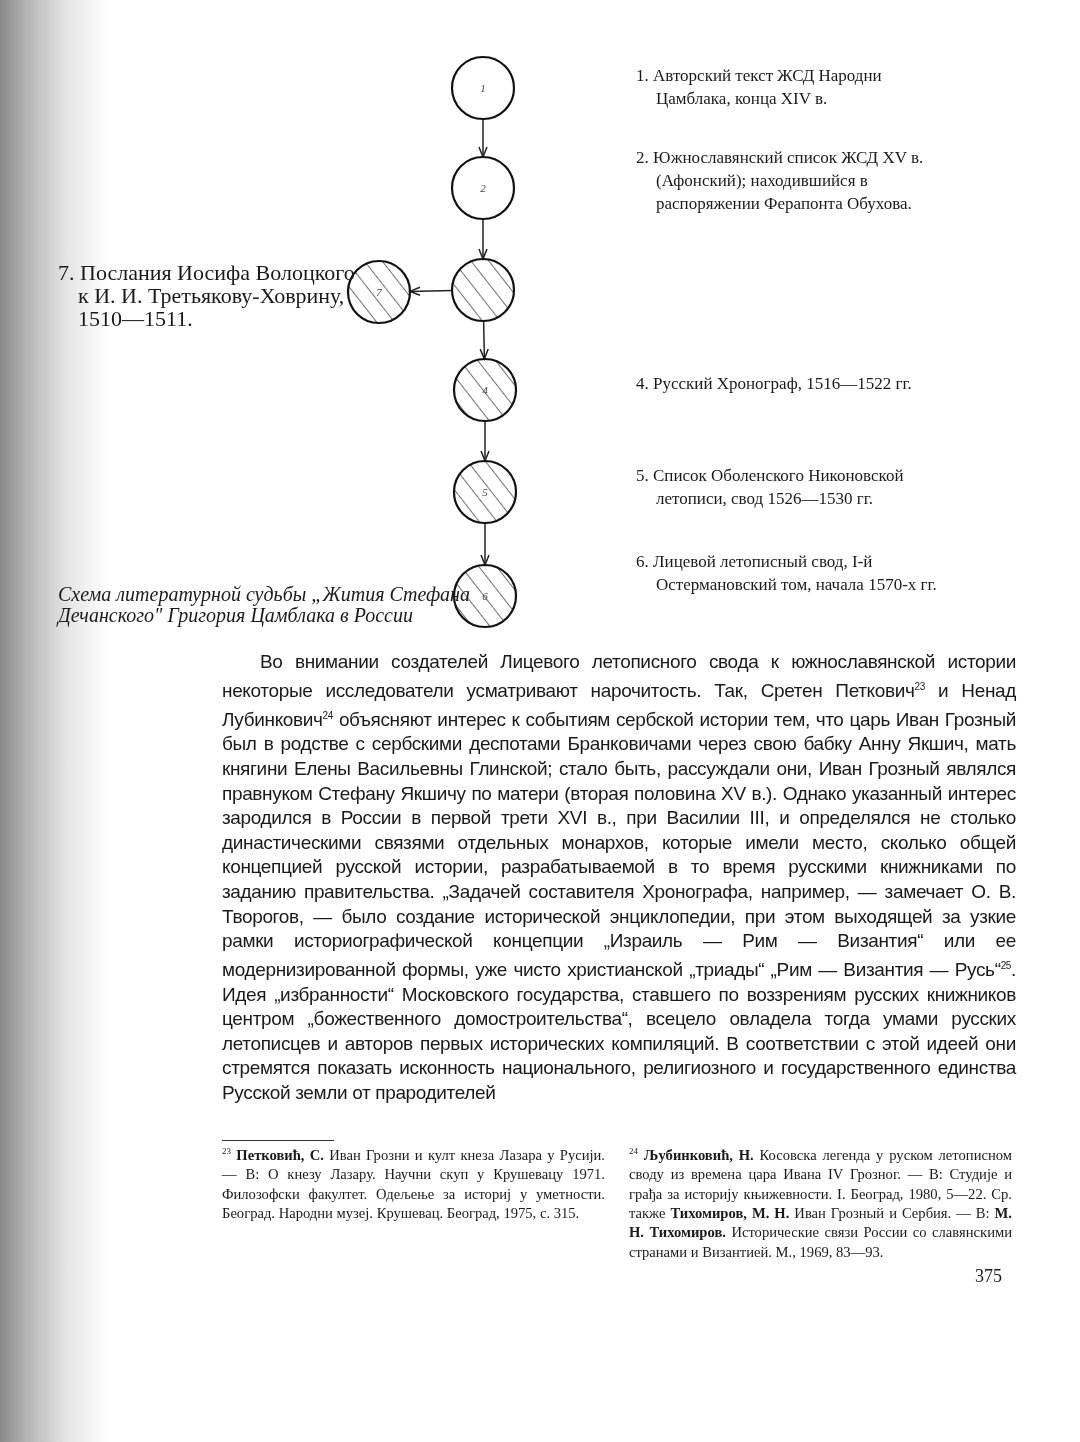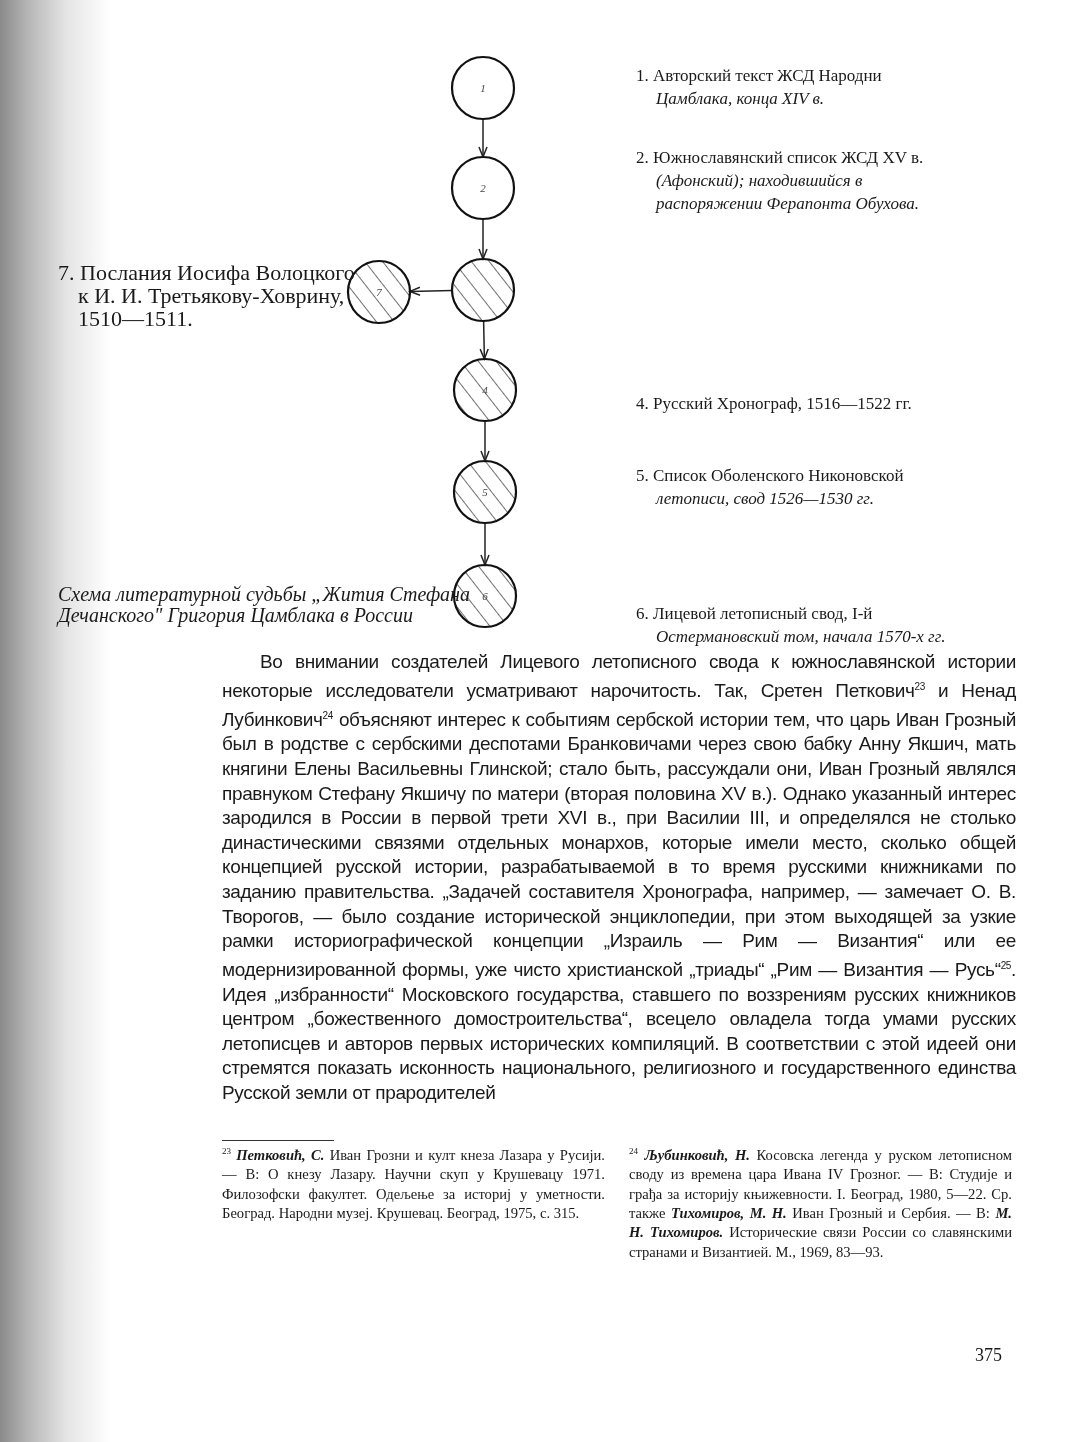--- a/index.html
+++ b/index.html
@@ -2,36 +2,36 @@
 <html><head>
 <meta charset="utf-8">
 <style>
   html, body { margin:0; padding:0; }
   body { width:1080px; height:1442px; background:#fff; position:relative; overflow:hidden;
          font-family:"Liberation Serif", serif; color:#1a1a1a; }
   .gutter { position:absolute; left:0; top:0; width:110px; height:1442px;
             background:linear-gradient(to right, #8a8a8a 0%, #b5b5b5 25%, #e4e4e4 60%, #fff 100%); }
   .diagram { position:absolute; left:0; top:0; width:1080px; height:640px; }
   .legend-item { position:absolute; left:636px; font-size:17px; line-height:23px; }
-  .legend-item .cont { display:block; padding-left:20px;font-style:italic; }
+  .legend-item .cont { display:block; padding-left:20px; }
   .left-note { position:absolute; left:58px; top:261px; font-size:22px; line-height:23px; }
   .left-note .cont { display:block; padding-left:20px; }
   .left-note .cont2 { display:block; padding-left:20px; }
   .caption { position:absolute; left:58px; top:584px; font-size:20px; line-height:21px; font-style:italic; }
   .body-text { position:absolute; left:222px; top:650px; width:794px; font-family:"Liberation Sans", sans-serif;
                font-size:19px; line-height:24.6px; letter-spacing:-0.35px; text-align:justify; }
   .body-text p { margin:0; text-indent:38px; }
   .body-text sup { font-size:10px; }
   .fn-rule { position:absolute; left:222px; top:1140px; width:112px; border-top:1.5px solid #333; }
   .footnotes { position:absolute; left:222px; top:1142px; width:790px; column-count:2; column-gap:24px;
                font-size:14.6px; line-height:19.4px; text-align:justify; }
   .footnotes .fn { margin:0; }
   .footnotes sup { font-size:9px; }
-  .footnotes b { font-weight:bold;font-style:italic; }
-  .page-number { position:absolute; left:975px; top:1345px; font-size:18px; }
+  .footnotes b { font-weight:bold; }
+  .page-number { position:absolute; left:975px; top:1266px; font-size:18px; }
 </style>
 </head>
 <body>
 
 <div class="gutter"></div>
 
 <div class="diagram">
   <svg id="stemma" width="1080" height="640">
     <defs>
       <pattern id="hatch" patternUnits="userSpaceOnUse" width="14" height="14" patternTransform="rotate(-38)">
@@ -93,28 +93,28 @@
 
   <div class="legend-item" style="top:64px">
     <span>1.</span> <span>Авторский текст ЖСД Народни</span>
     <span class="cont">Цамблака, конца XIV в.</span>
   </div>
   <div class="legend-item" style="top:146px">
     <span>2.</span> <span>Южнославянский список ЖСД XV в.</span>
     <span class="cont">(Афонский); находившийся в</span>
     <span class="cont">распоряжении Ферапонта Обухова.</span>
   </div>
-  <div class="legend-item" style="top:392px">
+  <div class="legend-item" style="top:372px">
     <span>4.</span> <span>Русский Хронограф, 1516—1522 гг.</span>
   </div>
   <div class="legend-item" style="top:464px">
     <span>5.</span> <span>Список Оболенского Никоновской</span>
     <span class="cont">летописи, свод 1526—1530 гг.</span>
   </div>
-  <div class="legend-item" style="top:602px">
+  <div class="legend-item" style="top:550px">
     <span>6.</span> <span>Лицевой летописный свод, I-й</span>
     <span class="cont">Остермановский том, начала 1570-х гг.</span>
   </div>
 
   <div class="left-note">
     <span>7. Послания Иосифа Волоцкого</span>
     <span class="cont">к И. И. Третьякову-Ховрину,</span>
     <span class="cont2">1510—1511.</span>
   </div>
 

